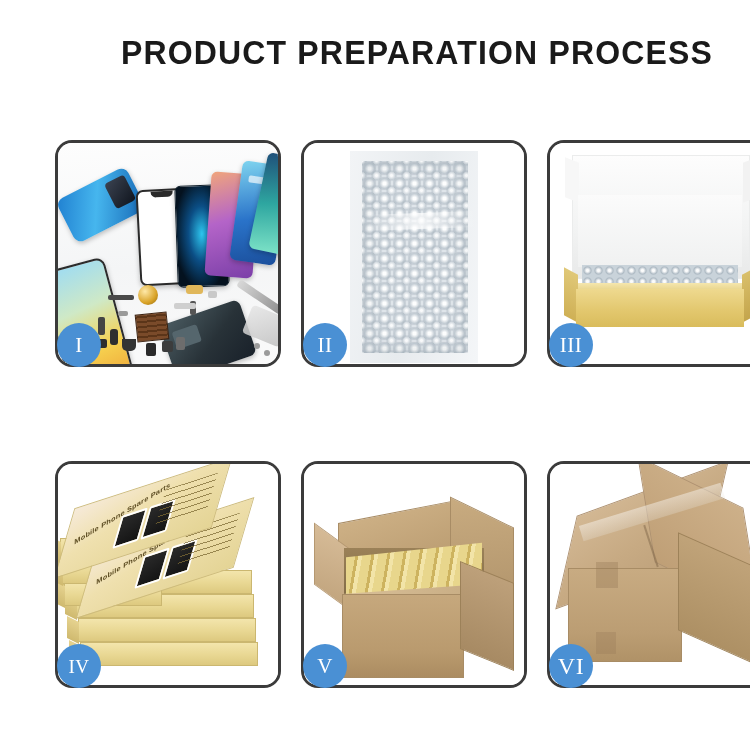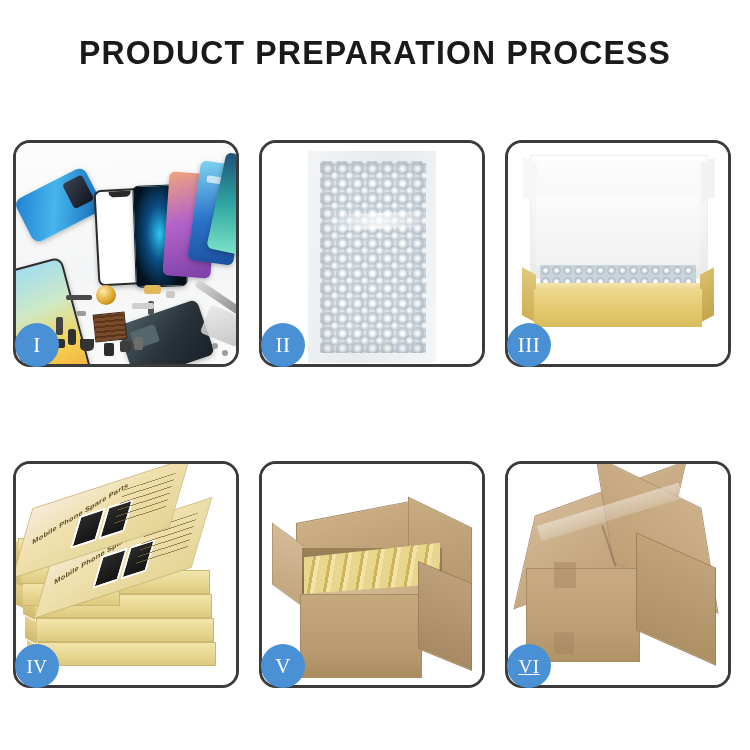--- a/index.html
+++ b/index.html
@@ -1,21 +1,21 @@
 <!DOCTYPE html>
 <html><head>
 <meta charset="utf-8">
 <style>
   html,body{margin:0;padding:0;}
   body{
     width:750px;height:750px;background:#ffffff;
     font-family:"Liberation Sans","DejaVu Sans",sans-serif;
     overflow:hidden;position:relative;
   }
-  .page{position:absolute;inset:0;}
+  .page{position:absolute;inset:0;margin-left:42px;}
 
   
   .header{position:absolute;left:0;top:0;width:750px;text-align:center;}
   .title{
     margin:0;padding-top:34px;
     font-size:33px;line-height:38px;font-weight:700;color:#1a1a1a;
     letter-spacing:1.2px;transform:scaleX(.97);transform-origin:center;
     white-space:nowrap;
   }
   .subtitle{
@@ -39,21 +39,21 @@
     position:absolute;inset:0;border-radius:14px;overflow:hidden;
     background:#ffffff;
   }
   .badge{
     position:absolute;left:-1px;bottom:-3px;width:44px;height:44px;
     border-radius:50%;background:#4a90d4;
     display:flex;align-items:center;justify-content:center;
     color:#ffffff;font-family:"Liberation Serif","DejaVu Serif",serif;
     font-size:21px;line-height:1;letter-spacing:.5px;z-index:6;
   }
-  .badge.b6{font-size:19px;text-decoration:underline;}
+  .badge.b6{font-size:24px;}
   .badge.b4{font-size:19px;}
 
   
   .p1{background:linear-gradient(175deg,#fdfdfd 0%,#f4f5f6 55%,#fafafa 100%);}
   .phone{position:absolute;border-radius:6px;box-shadow:0 2px 5px rgba(0,0,0,.25);}
   .ph-a{ 
     left:4px;top:38px;width:78px;height:48px;border-radius:8px;
     background:linear-gradient(120deg,#1f7fd0 0%,#46b6ee 45%,#1566b4 100%);
     transform:rotate(-27deg);
   }

